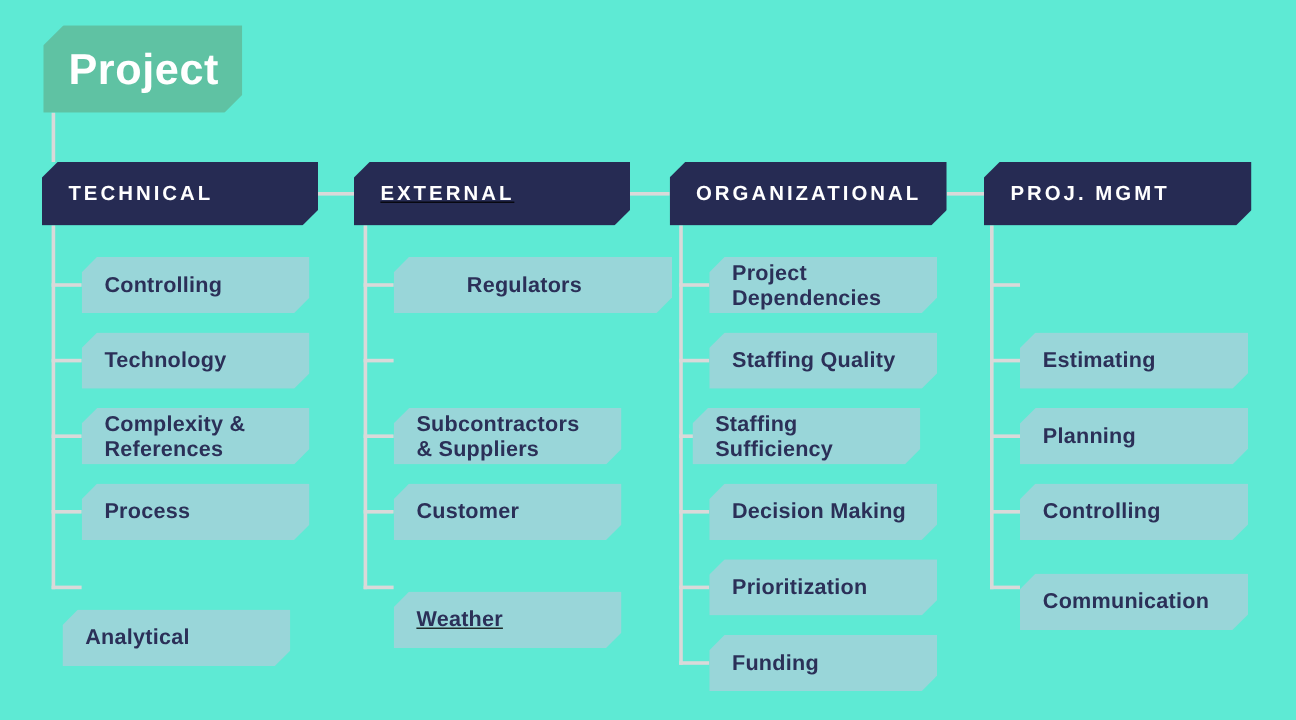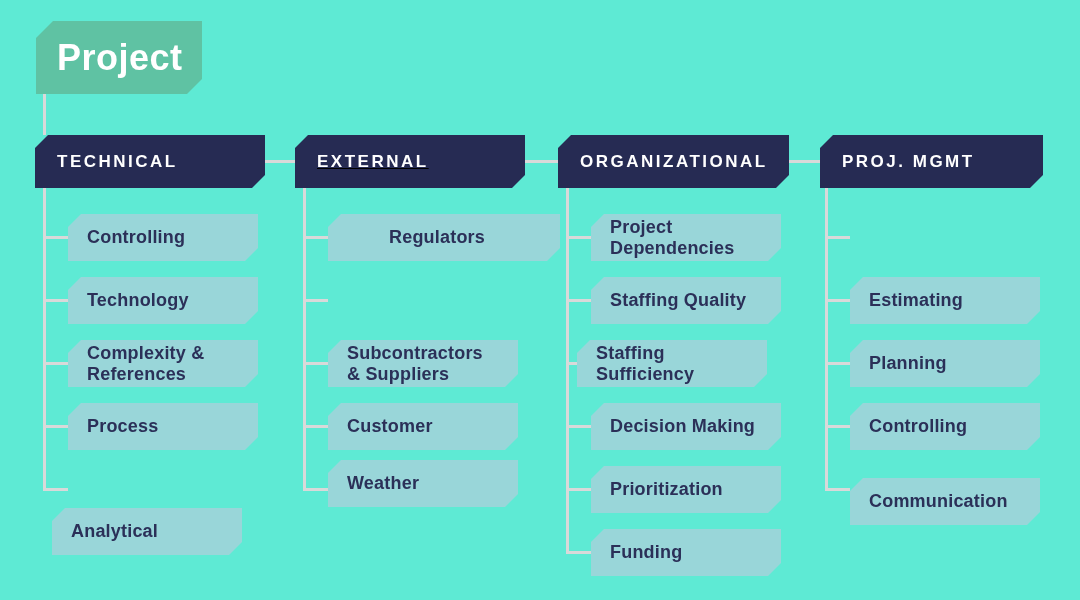--- a/index.html
+++ b/index.html
@@ -88,21 +88,21 @@
   <div class="item bevel" style="left:328px;top:214px;padding-left:42px;">
     <span>Regulators</span>
   </div>
   <div class="item bevel" style="left:328px;top:340px;">
     <span>Subcontractors
 &amp; Suppliers</span>
   </div>
   <div class="item bevel" style="left:328px;top:403px;">
     <span>Customer</span>
   </div>
-  <div class="item bevel" style="left:328px;top:460px;">
+  <div class="item bevel" style="left:328px;top:493px;text-decoration:underline;">
     <span>Weather</span>
   </div>
 
   <div class="hdr bevel" style="left:558px;width:231px;">
     <span>ORGANIZATIONAL</span>
   </div>
   <div class="line" style="left:566px;top:188px;width:3px;height:366px;"></div>
   <div class="line" style="left:566px;top:236px;width:25px;height:3px;"></div>
   <div class="line" style="left:566px;top:299px;width:25px;height:3px;"></div>
   <div class="line" style="left:566px;top:362px;width:25px;height:3px;"></div>

